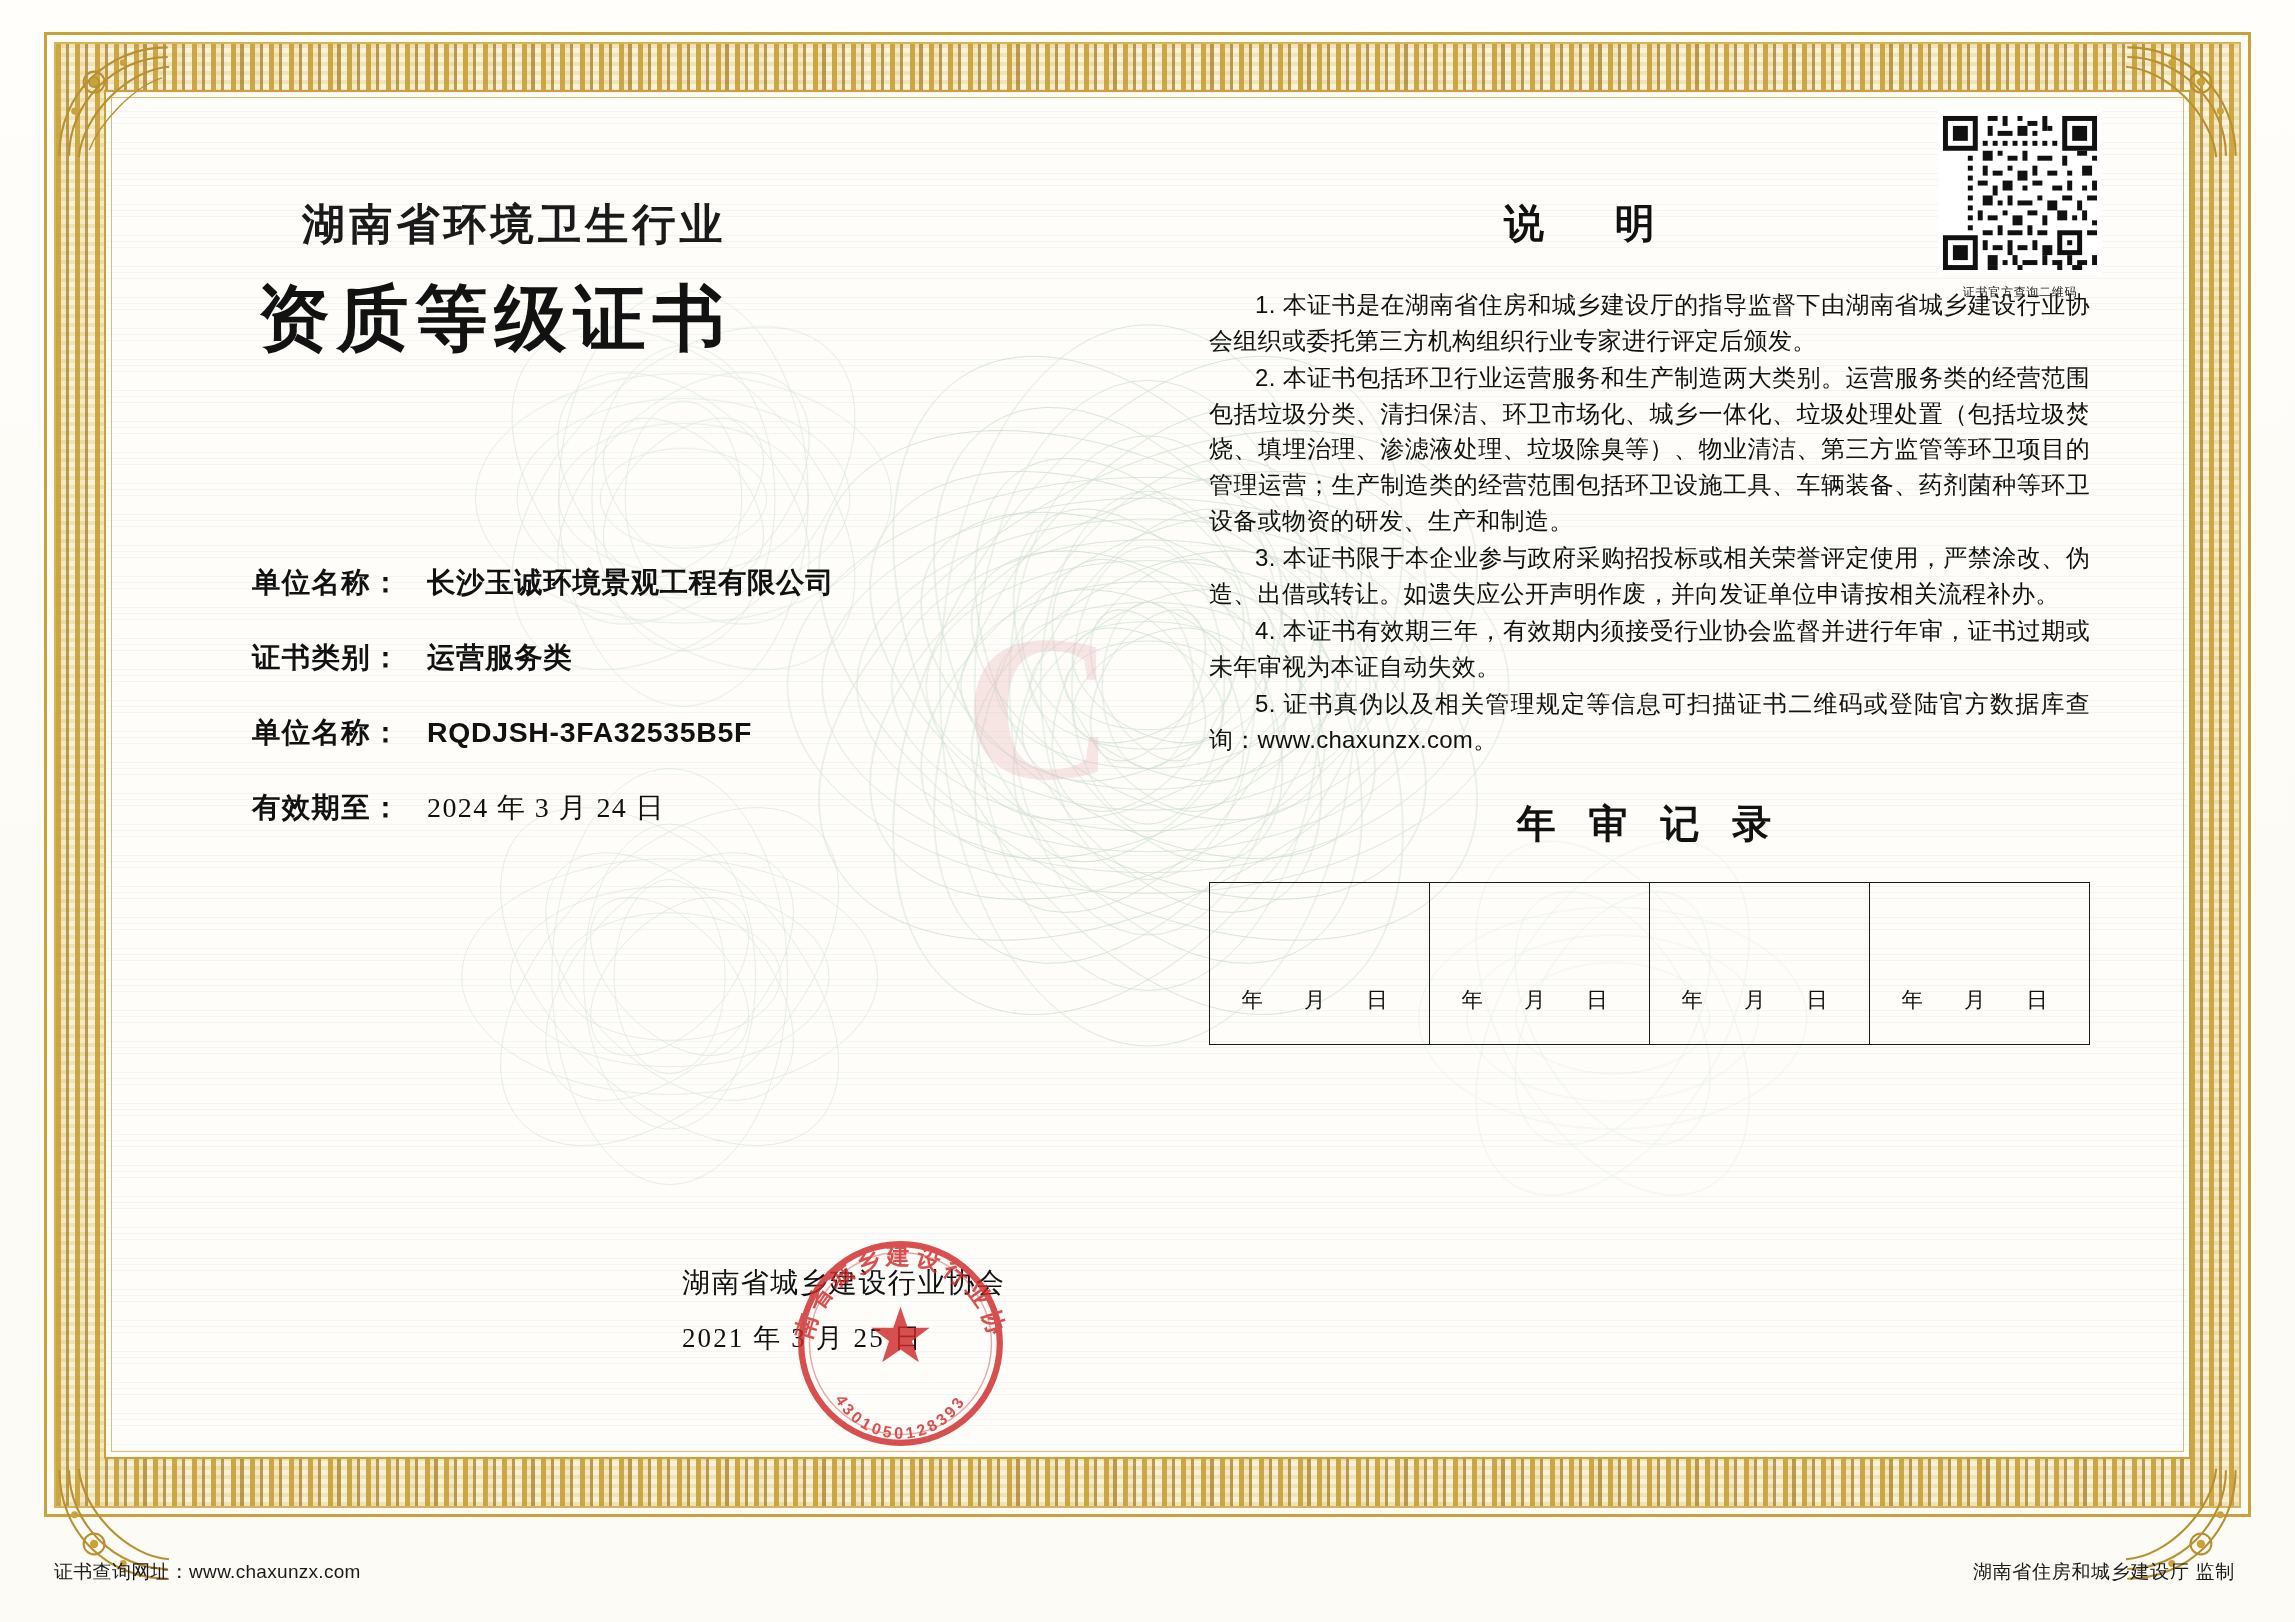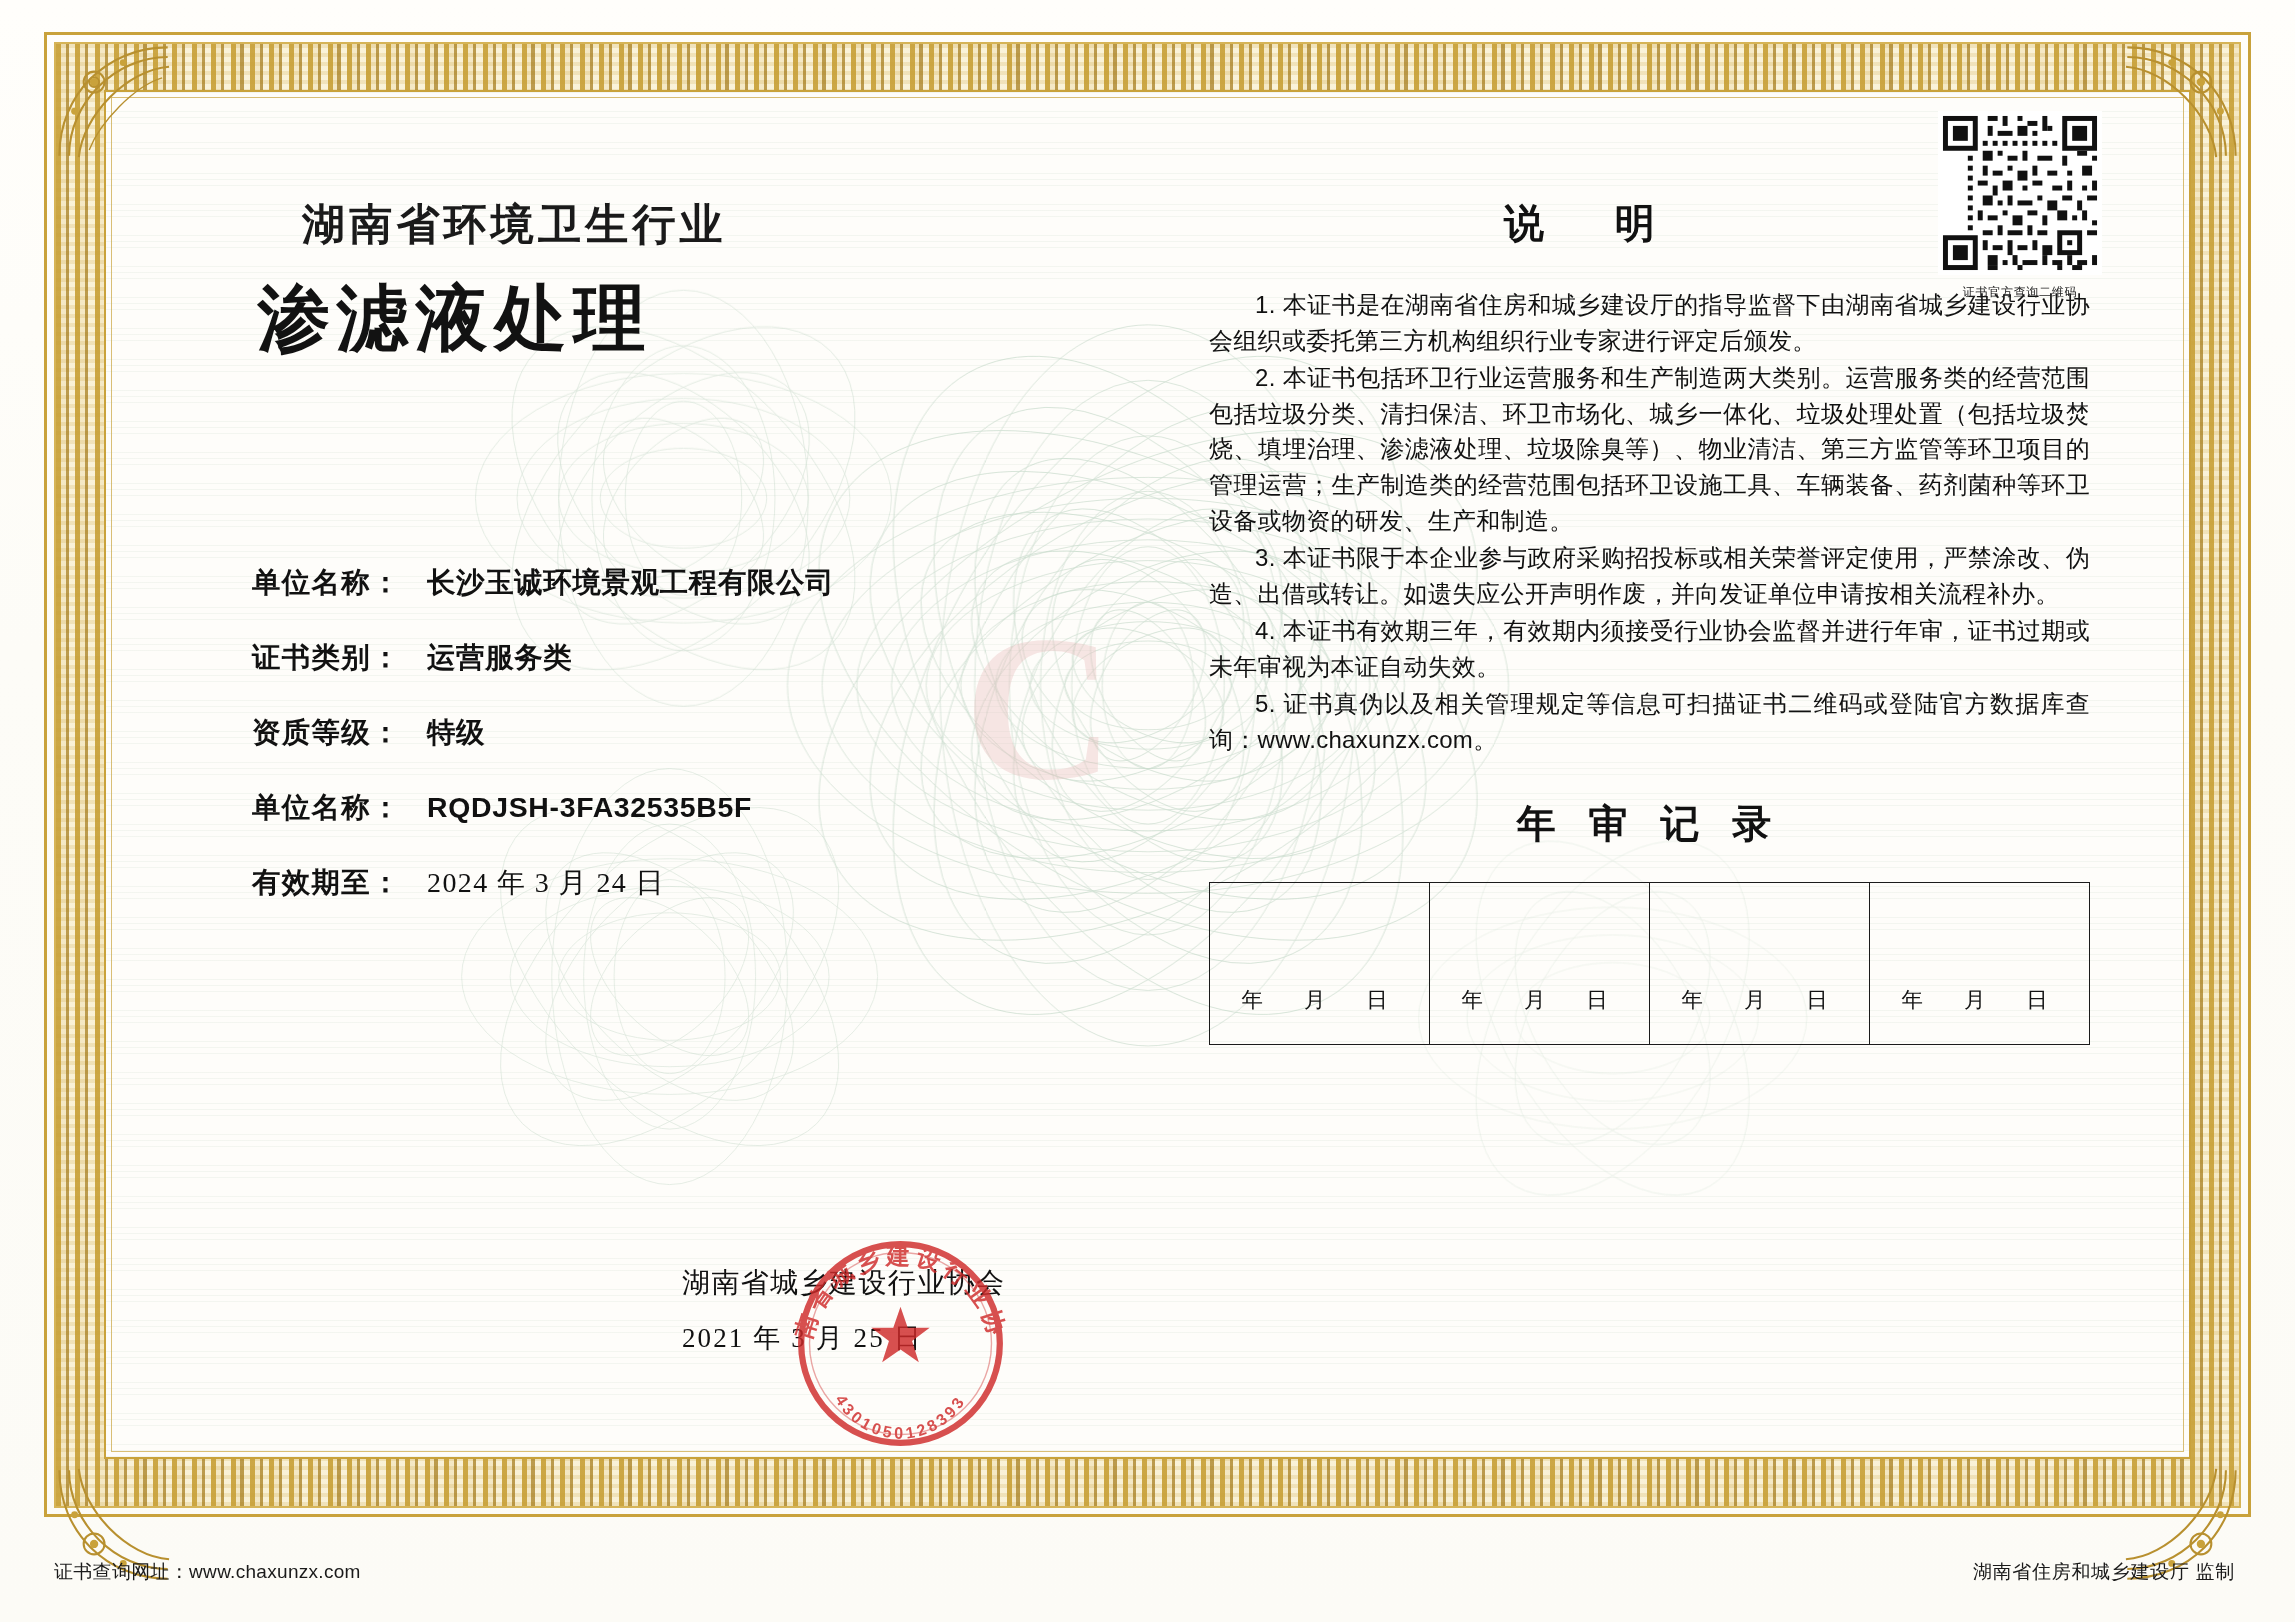--- a/index.html
+++ b/index.html
@@ -531,35 +531,31 @@
   </div>
 
   <div class="watermark">
     <div class="c-mark">C</div>
   </div>
 
   <div class="content">
 
     <div class="left-col">
       <div class="title-small">湖南省环境卫生行业</div>
-      <div class="title-big">渗滤液处理</div>
+      <div class="title-big">资质等级证书</div>
     </div>
 
     <div class="fields">
       <div class="field-row">
         <div class="field-label">单位名称：</div>
         <div class="field-value">长沙玉诚环境景观工程有限公司</div>
       </div>
       <div class="field-row">
         <div class="field-label">证书类别：</div>
         <div class="field-value">运营服务类</div>
-      </div>
-      <div class="field-row">
-        <div class="field-label">资质等级：</div>
-        <div class="field-value">特级</div>
       </div>
       <div class="field-row">
         <div class="field-label">单位名称：</div>
         <div class="field-value">RQDJSH-3FA32535B5F</div>
       </div>
       <div class="field-row expiry">
         <div class="field-label">有效期至：</div>
         <div class="field-value">2024 年 3 月 24 日</div>
       </div>
     </div>

